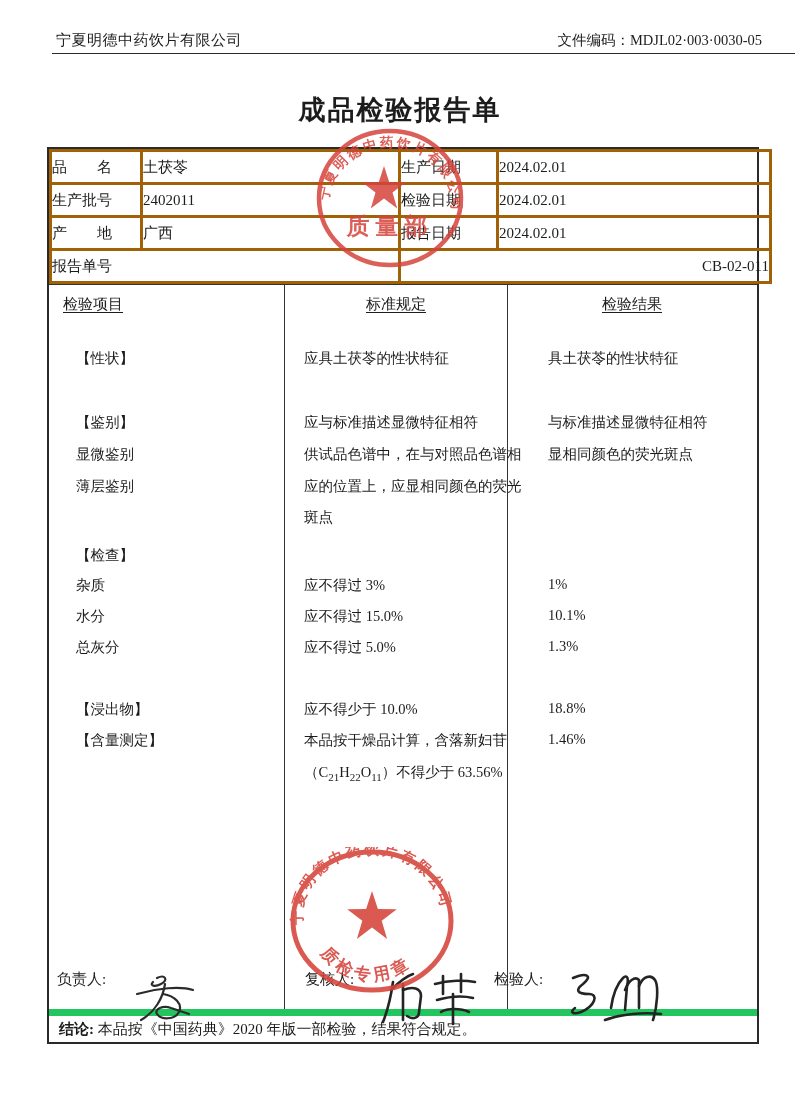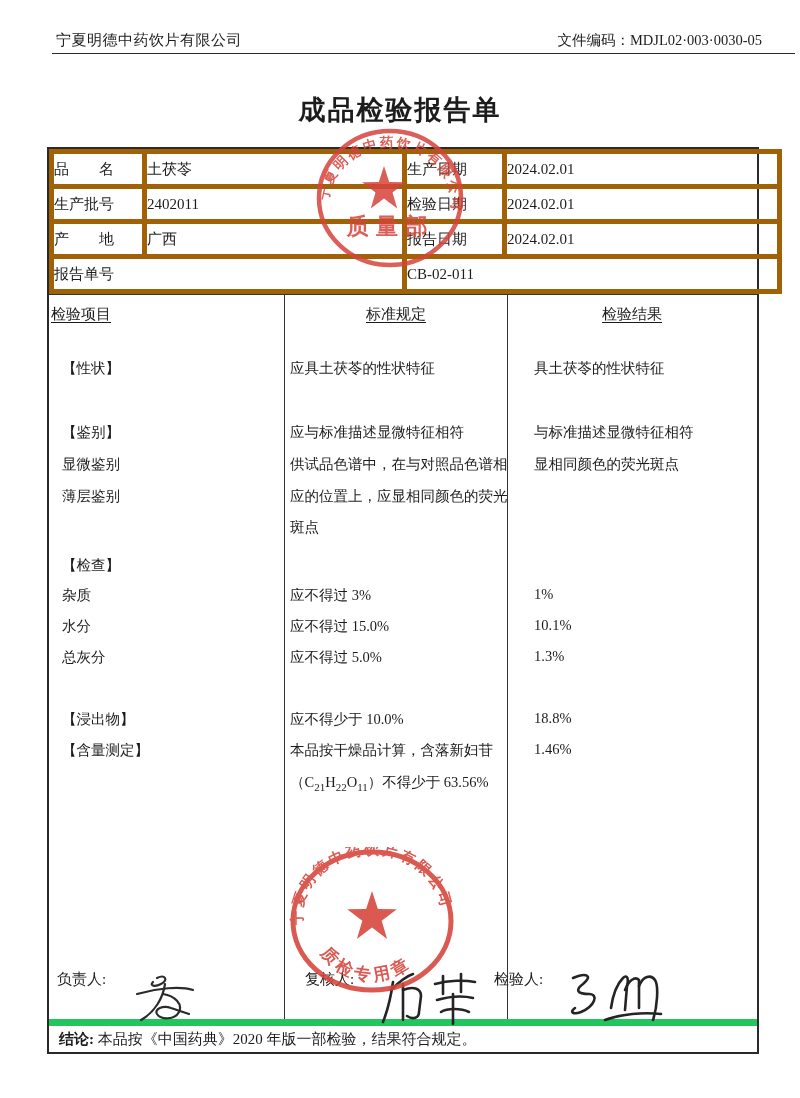--- a/index.html
+++ b/index.html
@@ -8,36 +8,36 @@
     font-family:"Liberation Serif","DejaVu Serif",serif;color:#1c1c1c;
     -webkit-font-smoothing:antialiased;
   }
   .hdr-company{position:absolute;left:56px;top:31px;font-size:15px;letter-spacing:.5px;}
   .hdr-code{position:absolute;right:38px;top:31px;font-size:14.5px;}
   .hdr-rule{position:absolute;left:52px;right:5px;top:53px;height:0;border-top:1.5px solid #2a2a2a;}
   .doc-title{position:absolute;left:0;top:92px;width:100%;text-align:center;
     font-size:27px;font-weight:bold;letter-spacing:2px;}
   .tbl-wrap{position:absolute;left:47px;top:147px;width:708px;border:2px solid #2a2a2a;background:transparent;}
   table.info{border-collapse:collapse;table-layout:fixed;width:708px;font-size:15px;}
-  table.info td{border:5px solid #a16207;height:30px;padding:0;vertical-align:middle;overflow:hidden;white-space:nowrap;}
+  table.info td{border:3px solid #a16207;height:30px;padding:0;vertical-align:middle;overflow:hidden;white-space:nowrap;}
   td.la{padding-left:10px;width:88px;}
   td.va{padding-left:12px;width:255px;}
   td.lb{padding-left:5px;width:95px;margin-left:32px;}
   td.vb{padding-left:8px;width:270px;}
   td.rn{padding-left:10px;}
-  td.rv{padding-left:5px;}
+  td.rv{padding-left:5px;text-align:right;}
   .spec{position:relative;height:724px;border-top:1px solid #333;font-size:14.5px;}
   .vline{position:absolute;top:0;bottom:0;width:1px;background:#333;}
   .v1{left:235px;} .v2{left:458px;}
   .spec-head{position:absolute;top:10px;left:0;width:100%;height:20px;}
   .sh{text-decoration:underline;text-underline-offset:3px;font-size:15px;}
-  .sh1{position:absolute;left:2px;}
+  .sh1{position:absolute;left:14px;}
   .sh2{position:absolute;left:236px;width:222px;text-align:center;}
   .sh3{position:absolute;left:459px;width:248px;text-align:center;}
-  .sline{position:absolute;left:0;width:676px;height:22px;white-space:nowrap;}
+  .sline{position:absolute;left:14px;width:676px;height:22px;white-space:nowrap;}
   .c1{position:absolute;left:13px;width:218px;}
   .c2{position:absolute;left:241px;width:215px;}
   .c3{position:absolute;left:466px;width:238px;margin-left:19px;}
   .c2 sub,.formula sub{font-size:11px;}
   .concl{border-top:7px solid #22c55e;height:26px;line-height:26px;font-size:15px;padding-left:10px;white-space:nowrap;}
   .concl b{font-weight:bold;}
   .sigrow{position:absolute;left:47px;top:968px;width:708px;height:60px;font-size:15px;}
   .siglabel{position:absolute;top:2px;}
   .sl1{left:10px;} .sl2{left:258px;} .sl3{left:447px;}
   .sigmark{position:absolute;}

